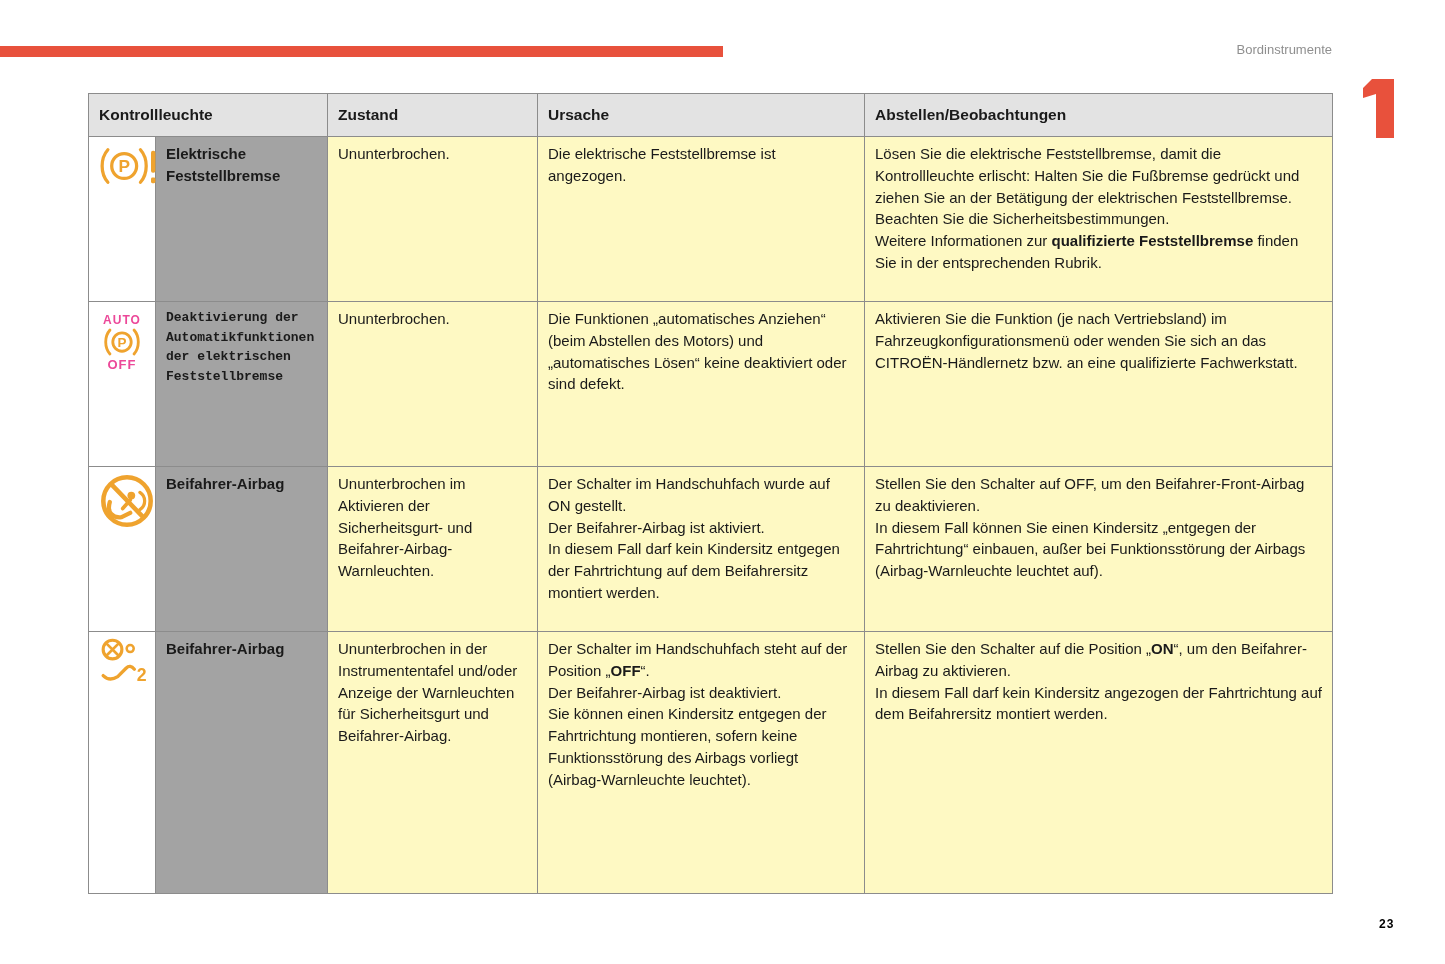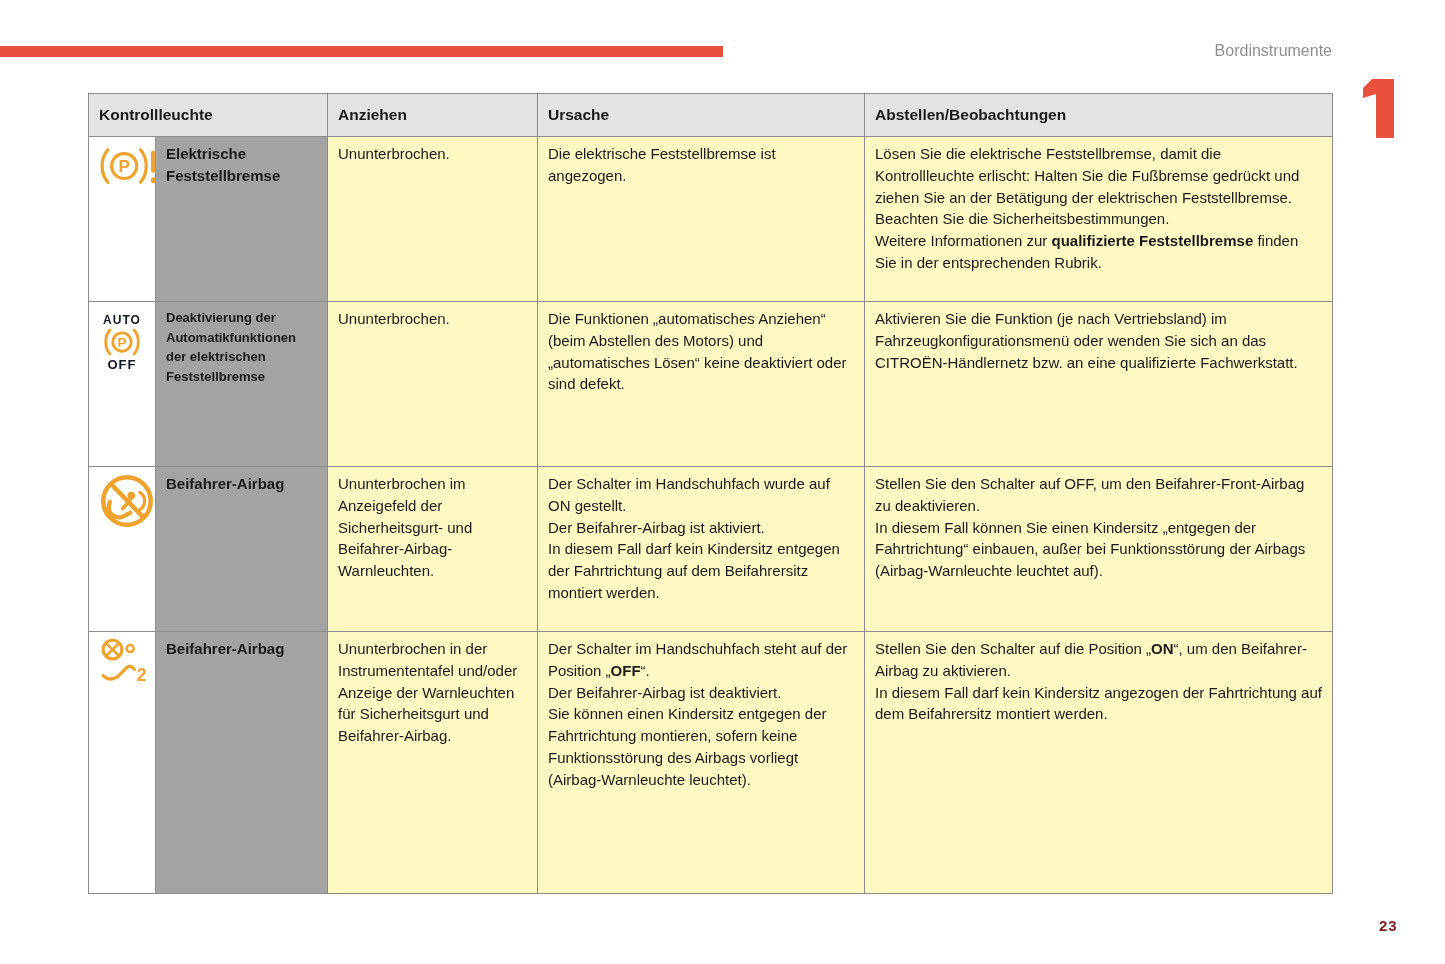--- a/index.html
+++ b/index.html
@@ -6,44 +6,44 @@
   html,body { background:#ffffff; }
   .page {
     position:relative; width:1445px; height:964px;
     background:#ffffff; overflow:hidden;
     font-family:"Liberation Sans", sans-serif;
     color:#1a1a1a;
   }
   .red-bar { position:absolute; left:0; top:46px; width:723px; height:11px; background:#e8513c; }
   .running-head {
     position:absolute; top:42px; right:113px;
-    font-size:16px; color:#8f8f8f;margin-left:40px;
+    font-size:13px; color:#8f8f8f;margin-left:40px;
   }
   .chapter-num { position:absolute; left:1363px; top:79px; width:32px; height:59px; }
   .page-num {
     position:absolute; left:1379px; top:917px;
-    font-size:15px; font-weight:bold; color:#7f1d1d; letter-spacing:1px;
+    font-size:12px; font-weight:bold; color:#000000; letter-spacing:1px;
   }
   table.warn {
     position:absolute; left:88px; top:93px; width:1244px;
     border-collapse:collapse; table-layout:fixed;
   }
   table.warn th, table.warn td {
     border:1px solid #8c8c8c; vertical-align:top; text-align:left;
     font-size:15px; line-height:1.45; padding:6px 10px;
   }
   table.warn th {
     background:#e3e3e3; font-weight:bold; font-size:15.5px; padding-top:10px;
   }
   td.icon-cell { background:#ffffff; padding:10px 4px 4px 4px; text-align:center; vertical-align:top; }
   td.name-cell { background:#a3a3a3; font-weight:bold; font-size:15.5px; padding-top:10px; }
-  td.name-cell.small { font-size:13px; line-height:1.5; }
+  td.name-cell.small { font-size:13px; line-height:1.5;font-family:Liberation Mono, monospace; }
   td.body-cell { background:#fef9c3; white-space:pre-line; }
   .icon-stack { display:inline-flex; flex-direction:column; align-items:center; line-height:1; }
-  .icon-txt { font-weight:bold; color:#0f172a; font-size:12px; letter-spacing:1px; }
+  .icon-txt { font-weight:bold; color:#ec4899; font-size:12px; letter-spacing:1px; }
   svg .st { stroke:#efa32e; fill:none; stroke-linecap:round; }
   svg .fl { fill:#efa32e; stroke:none; }
 </style>
 </head>
 <body>
 
 <div class="page">
 
   <div class="red-bar"></div>
 
@@ -59,21 +59,21 @@
     <colgroup>
       <col style="width:67px">
         <col style="width:172px">
         <col style="width:210px">
       <col style="width:327px">
         <col style="width:468px">
     </colgroup>
     <tbody>
         <tr style="height:43px">
       <th colspan="2">Kontrollleuchte</th>
-      <th>Anziehen</th>
+      <th>Zustand</th>
       <th>Ursache</th>
       <th>Abstellen/Beobachtungen</th>
     </tr>
 
     <tr style="height:165px">
       <td class="icon-cell">
         <svg width="58" height="46" viewBox="0 0 60 48">
           <circle class="st" cx="26" cy="24" r="13" stroke-width="3.4"></circle>
           <text x="26" y="30.5" text-anchor="middle" font-size="18" font-weight="bold" fill="#efa32e" font-family="Liberation Sans, sans-serif">P</text>
           <path class="st" d="M9 7 C 1 16, 1 32, 9 41" stroke-width="3.4"></path>
@@ -114,21 +114,21 @@
         <svg width="56" height="56" viewBox="0 0 52 52">
           <circle class="st" cx="26" cy="26" r="22" stroke-width="4.2"></circle>
           <path class="st" d="M12 11 L41 41" stroke-width="4.2"></path>
           <path class="st" d="M10 27 C 7 37, 13 42, 21 41 L29 37" stroke-width="4" stroke-linejoin="round"></path>
           <circle class="fl" cx="30" cy="21" r="3.6"></circle>
           <path class="st" d="M29 25 L22 33" stroke-width="3.4"></path>
           <path class="st" d="M38 18 a 9.5 9.5 0 0 1 0 16" stroke-width="3"></path>
         </svg>
       </td>
       <td class="name-cell">Beifahrer-Airbag</td>
-      <td class="body-cell">Ununterbrochen im Anzeigefeld der Sicherheitsgurt- und Beifahrer-Airbag-Warnleuchten.</td>
+      <td class="body-cell">Ununterbrochen im Aktivieren der Sicherheitsgurt- und Beifahrer-Airbag-Warnleuchten.</td>
       <td class="body-cell">Der Schalter im Handschuhfach wurde auf ON gestellt.
 Der Beifahrer-Airbag ist aktiviert.
 In diesem Fall darf kein Kindersitz entgegen der Fahrtrichtung auf dem Beifahrersitz montiert werden.</td>
       <td class="body-cell"><span>Stellen Sie den Schalter auf OFF, um den Beifahrer-Front-Airbag zu deaktivieren.
 In diesem Fall können Sie einen Kindersitz „entgegen der Fahrtrichtung“ einbauen, außer bei Funktionsstörung der Airbags (Airbag-Warnleuchte leuchtet auf).</span></td>
     </tr>
 
     <tr style="height:262px">
       <td class="icon-cell">
         <svg width="52" height="46" viewBox="0 0 50 44">

